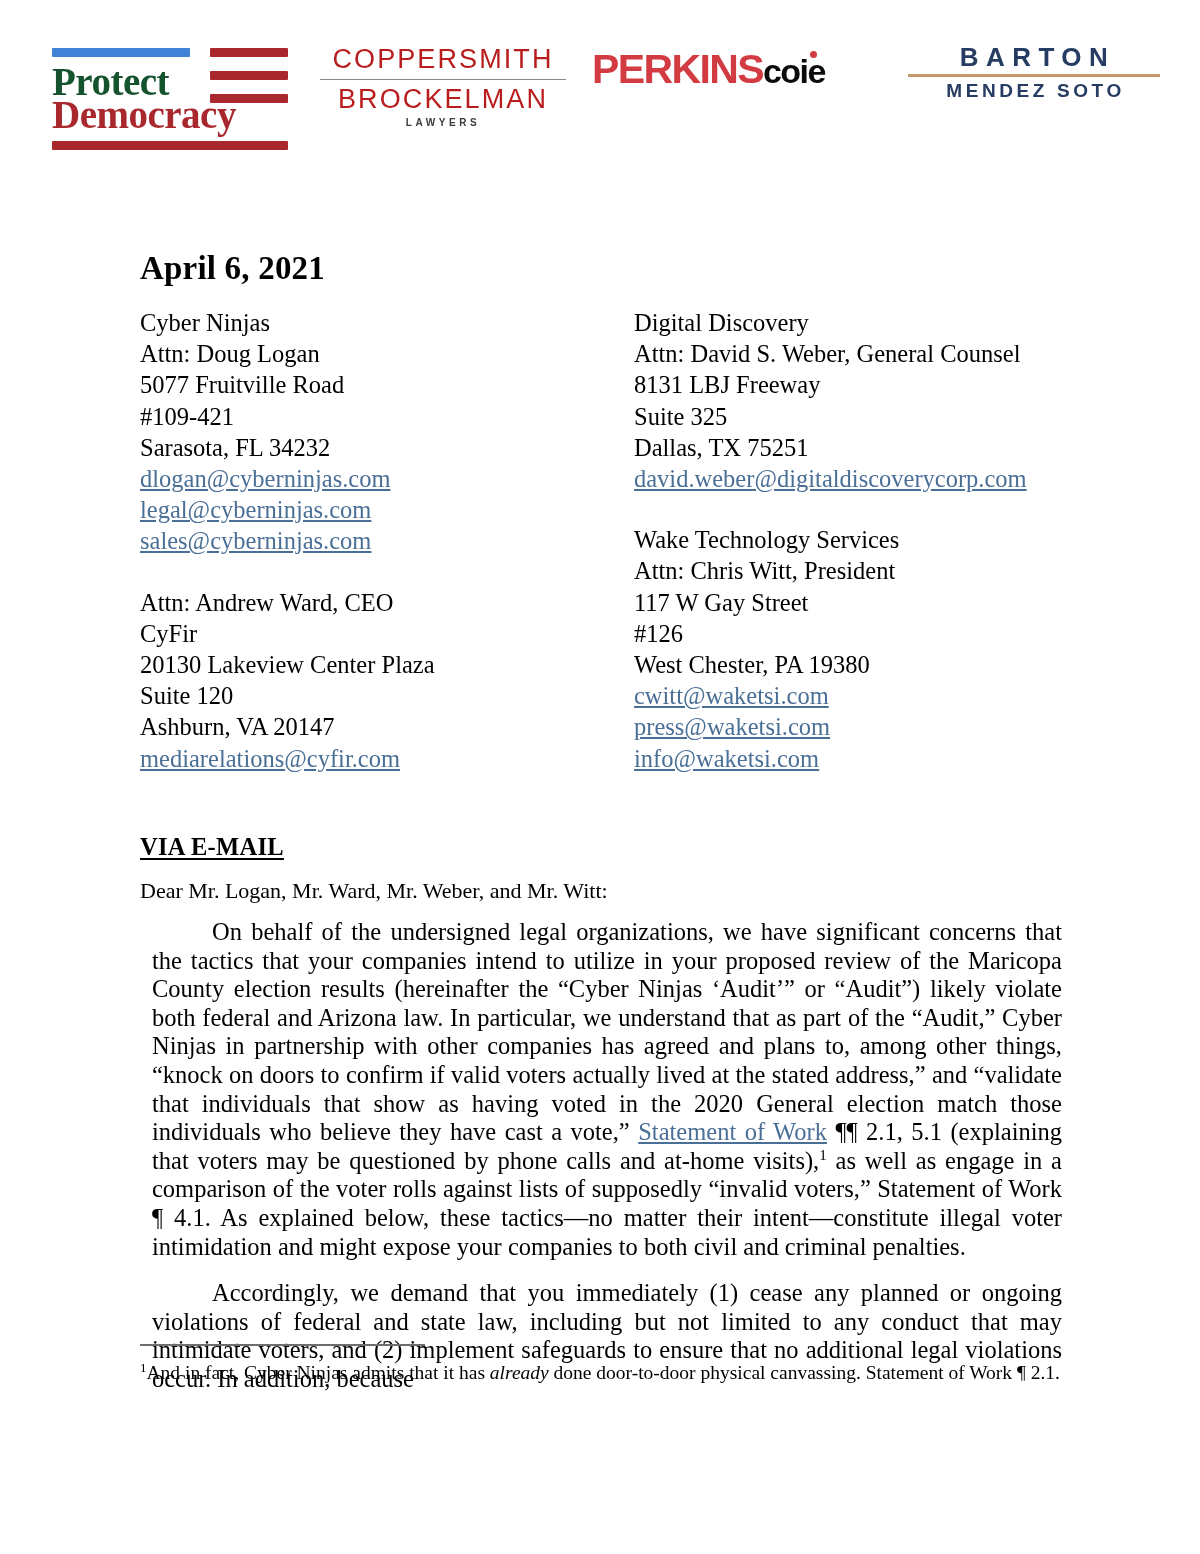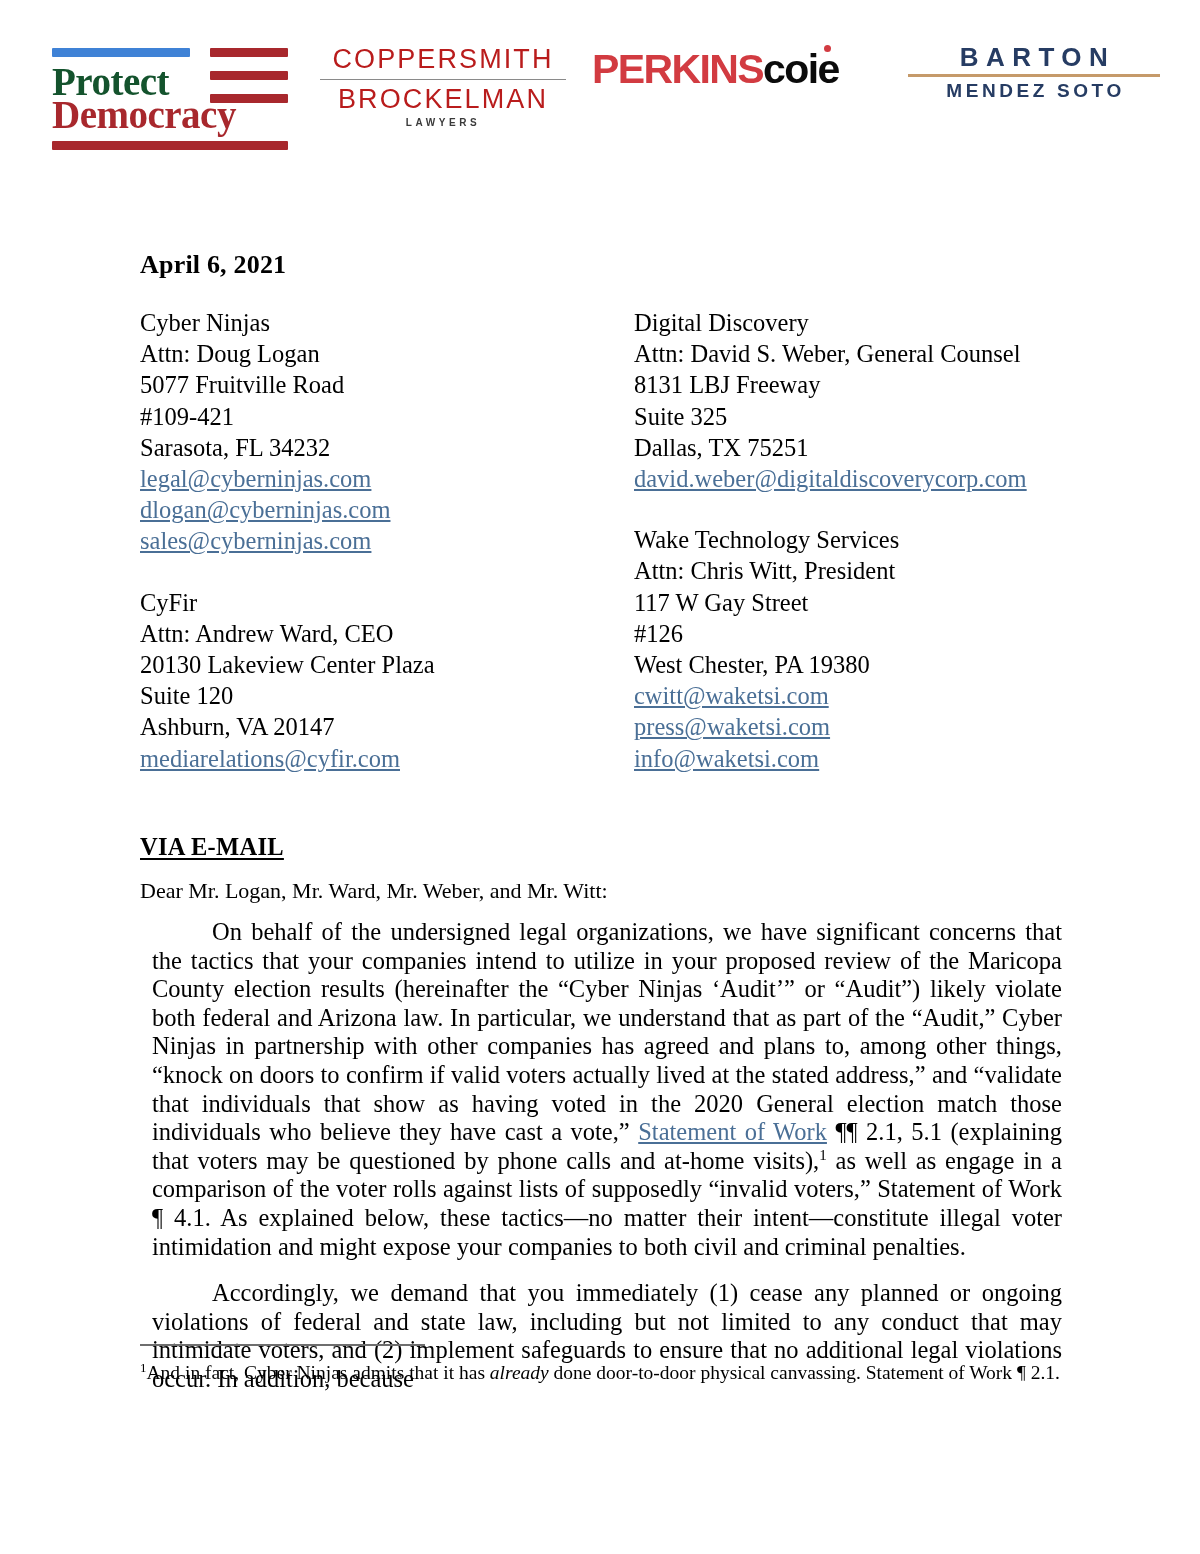--- a/index.html
+++ b/index.html
@@ -96,21 +96,21 @@
   }
   .pc-perkins {
     font-family: "Liberation Sans", "DejaVu Sans", sans-serif;
     font-size: 41px;
     font-weight: bold;
     color: #d23b41;
     letter-spacing: -1.6px;
   }
   .pc-coie {
     font-family: "Liberation Sans", "DejaVu Sans", sans-serif;
-    font-size: 41px;
+    font-size: 34px;
     font-weight: bold;
     color: #0b0b0b;
     letter-spacing: -1.6px;
     position: relative;
   }
   .pc-dot {
     position: absolute;
     width: 7px; height: 7px;
     border-radius: 50%;
     background: #d23b41;
@@ -153,21 +153,21 @@
   
   .page {
     position: absolute;
     left: 140px;
     top: 0;
     width: 922px;
   }
   .letter-date {
     position: absolute;
     left: 0; top: 250px;
-    font-size: 26px;
+    font-size: 33px;
     font-weight: bold;
     letter-spacing: 0.2px;
   }
 
   .addresses {
     position: absolute;
     left: 0; top: 307px;
     width: 922px;
   }
   .addr-col {
@@ -294,28 +294,28 @@
   <div class="addresses">
 
     <div class="addr-col left">
 
       <div class="addr-block">
         <div class="addr-line">Cyber Ninjas</div>
         <div class="addr-line">Attn: Doug Logan</div>
         <div class="addr-line">5077 Fruitville Road</div>
         <div class="addr-line">#109-421</div>
         <div class="addr-line">Sarasota, FL 34232</div>
+        <div class="addr-line link">dlogan@cyberninjas.com</div>
         <div class="addr-line link">legal@cyberninjas.com</div>
-        <div class="addr-line link">dlogan@cyberninjas.com</div>
         <div class="addr-line link">sales@cyberninjas.com</div>
       </div>
 
       <div class="addr-block">
+        <div class="addr-line">Attn: Andrew Ward, CEO</div>
         <div class="addr-line">CyFir</div>
-        <div class="addr-line">Attn: Andrew Ward, CEO</div>
         <div class="addr-line">20130 Lakeview Center Plaza</div>
         <div class="addr-line">Suite 120</div>
         <div class="addr-line">Ashburn, VA 20147</div>
         <div class="addr-line link">mediarelations@cyfir.com</div>
       </div>
 
     </div>
 
     <div class="addr-col right">
 

